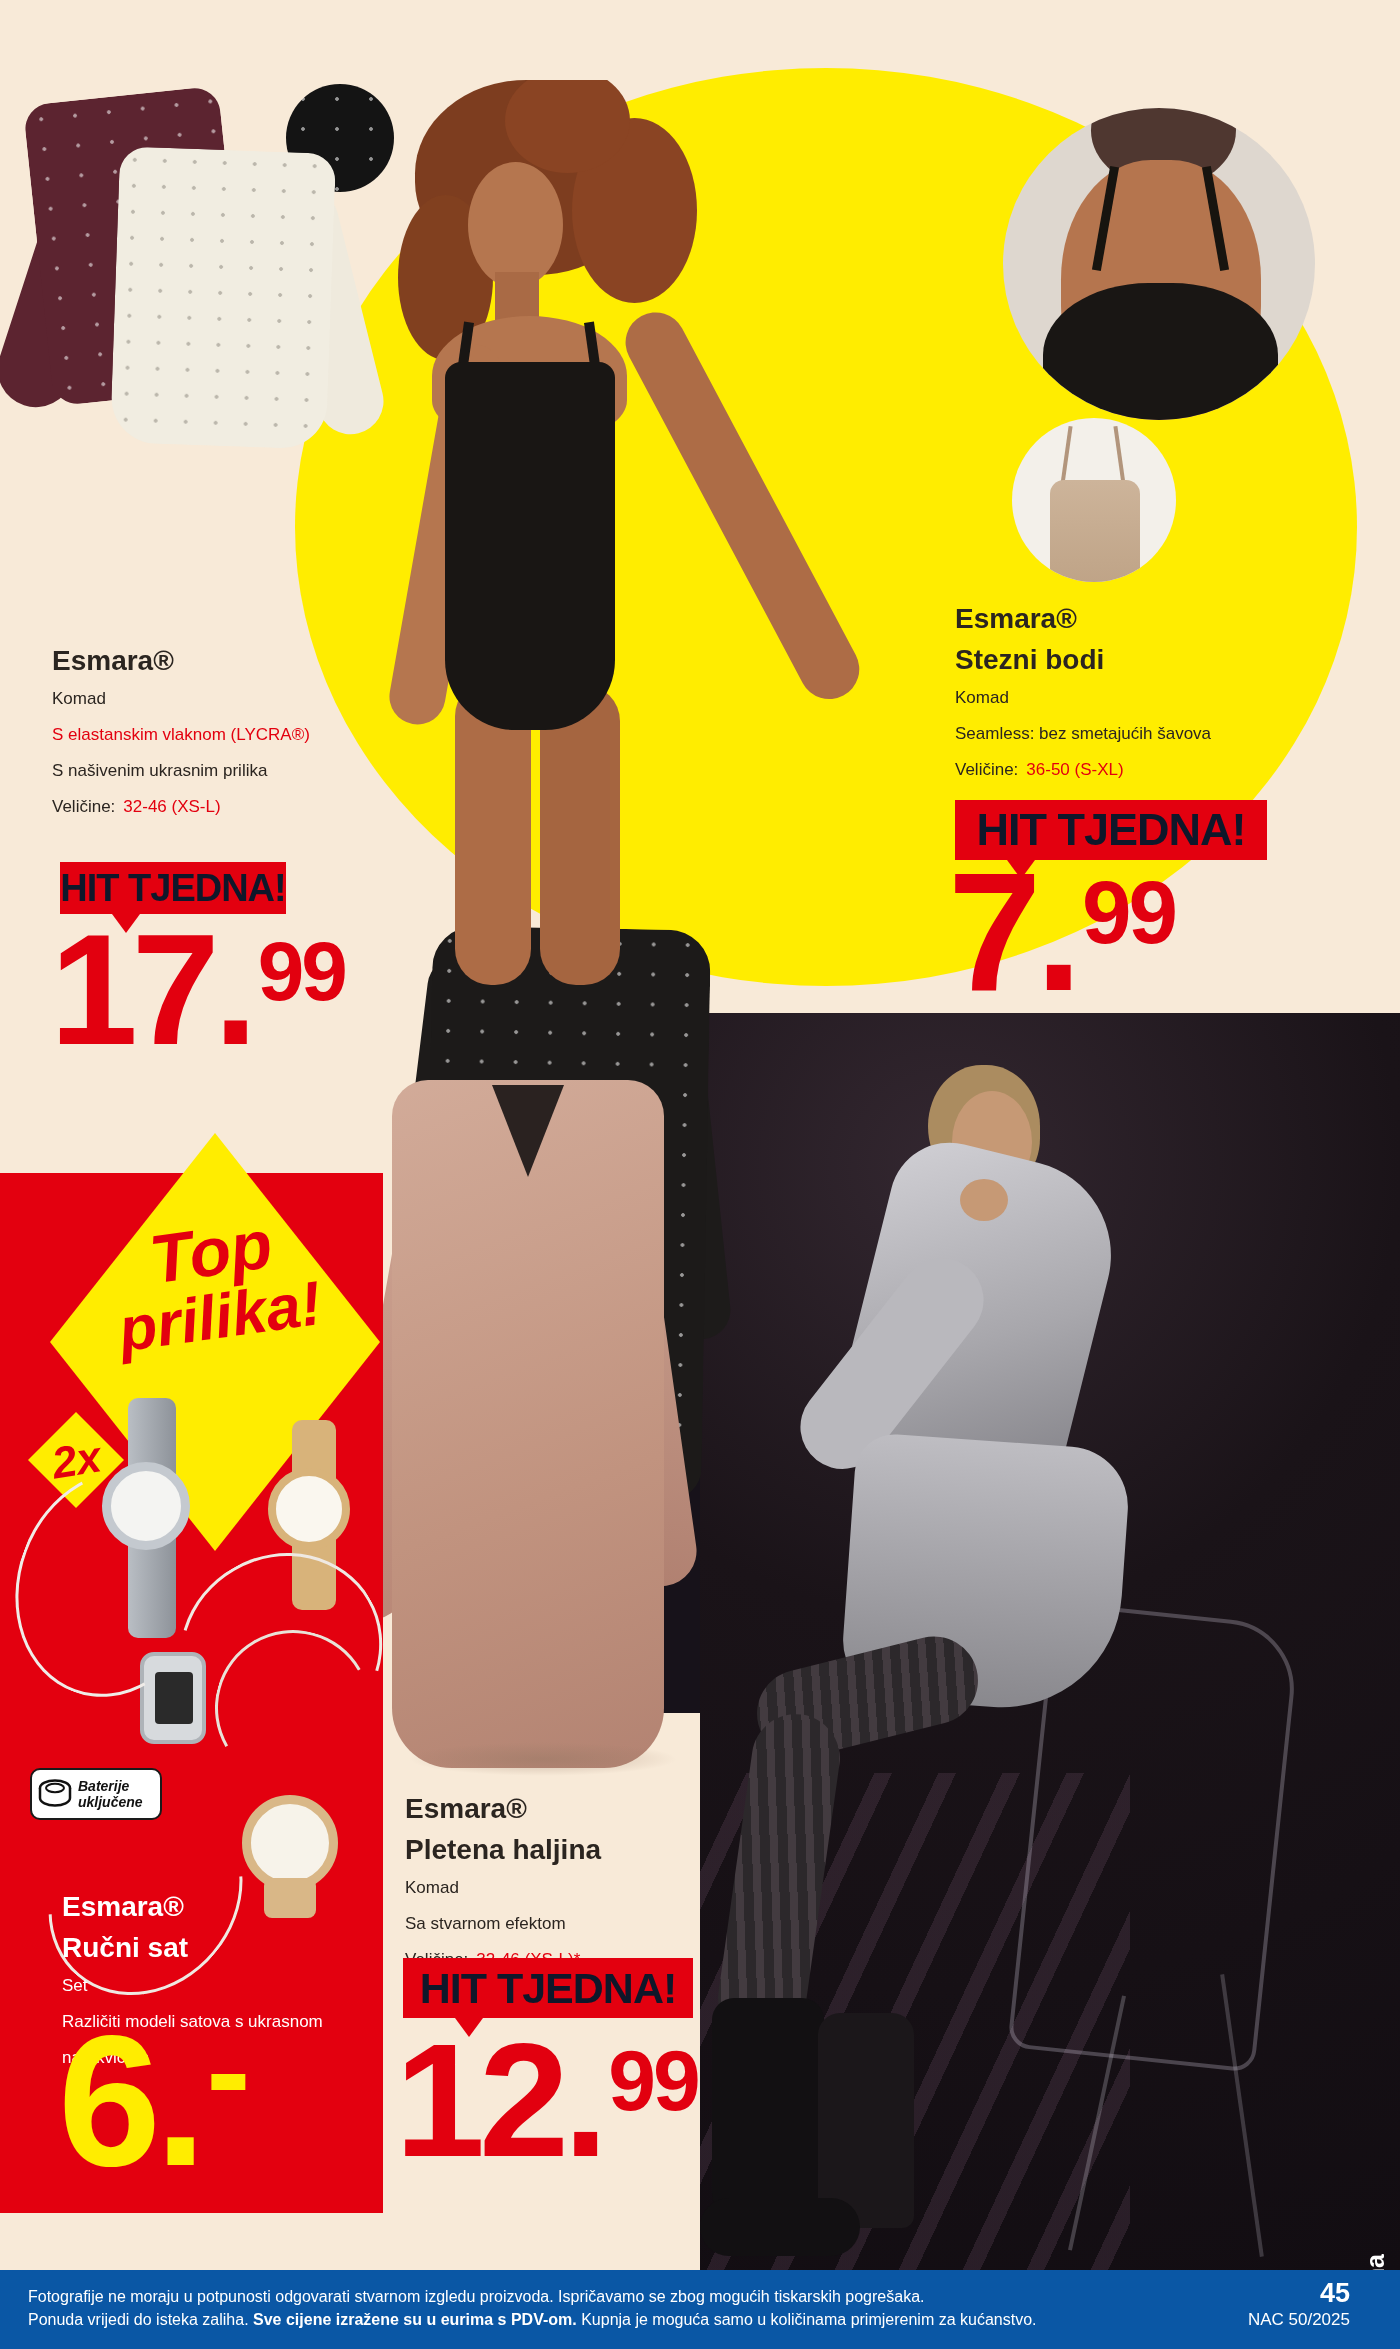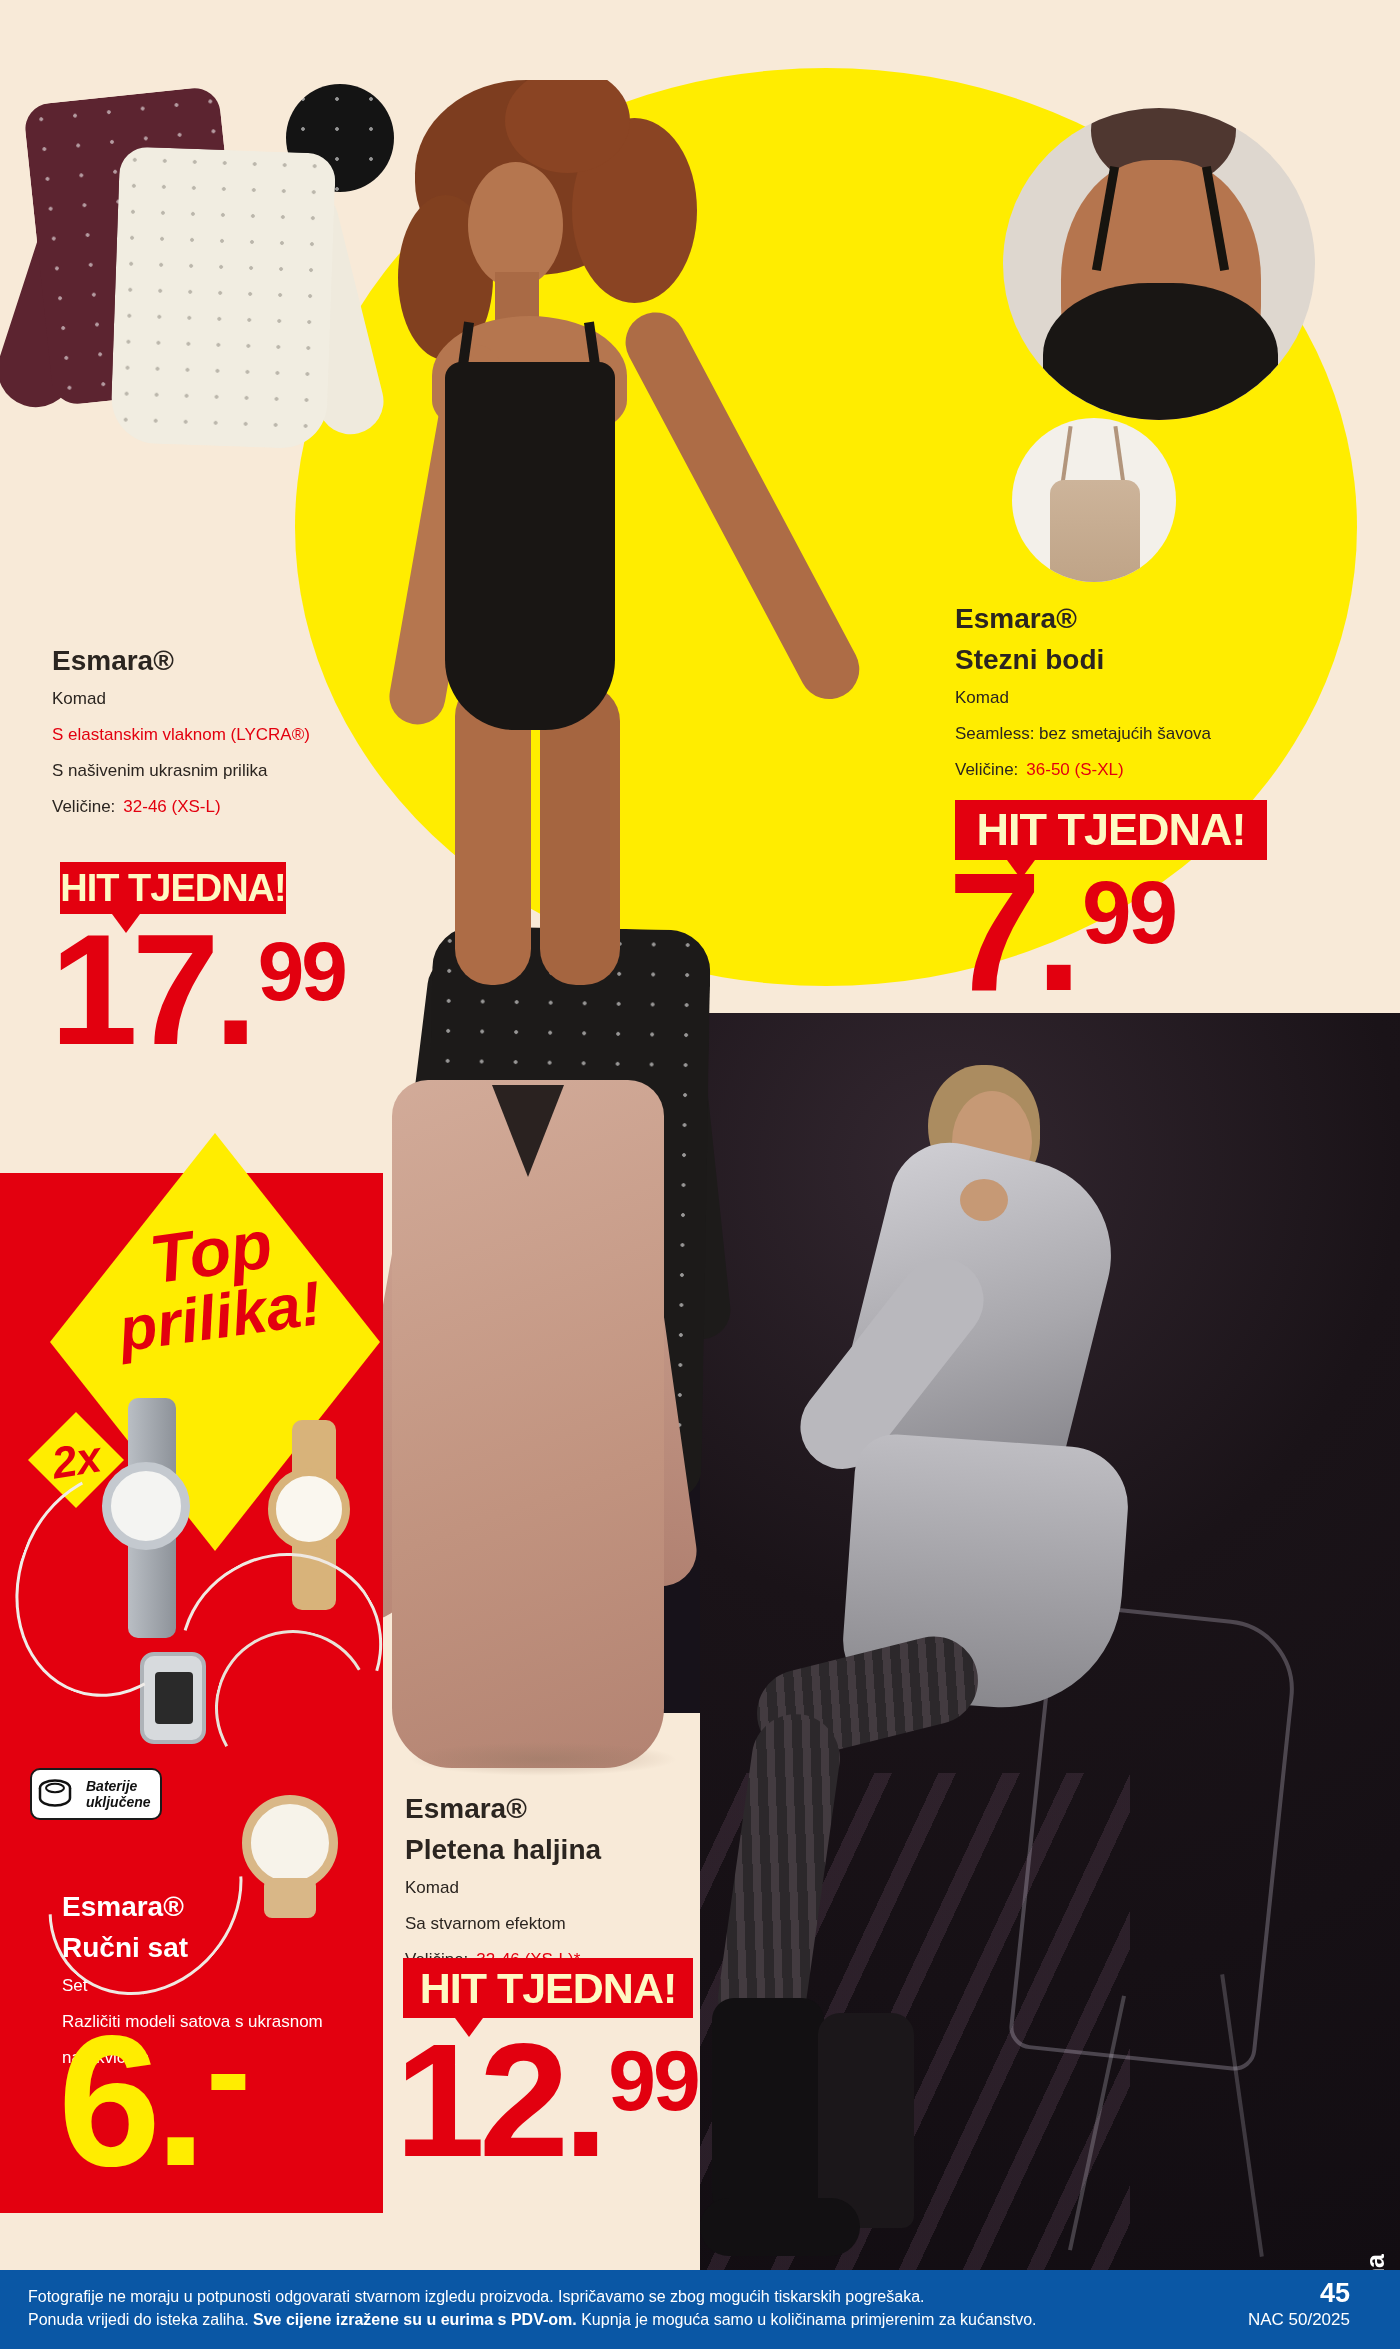--- a/index.html
+++ b/index.html
@@ -26,21 +26,21 @@
 
   
   .ptext { position:absolute; }
   .brand, .pname { font-weight:bold; font-size:28px; line-height:41px; color:#2b2520; }
   .detail { font-size:17px; line-height:36px; color:#2b2520; }
   .red { color:#e3000f; }
   .white-text .brand, .white-text .pname, .white-text .detail { color:#ffffff; }
   .sizes-val { margin-left:8px; }
 
   
-  .hit { position:absolute; background:#e3000f; color:#fef9c3; font-weight:bold;
+  .hit { position:absolute; background:#e3000f; color:#0f172a; font-weight:bold;
     display:flex; align-items:center; justify-content:center; letter-spacing:-1px; }
   .hit::after { content:""; position:absolute; left:52px; top:100%;
     border:15px solid transparent; border-top:19px solid #e3000f;
     border-left-width:14px; border-right-width:14px; }
 
   
   .price { position:absolute; display:flex; align-items:flex-start;
     color:#e2000f; font-weight:bold; letter-spacing:-6px; line-height:0.86; }
   .price .dec { font-size:53%; line-height:0.95; margin-left:6px; margin-top:10px; letter-spacing:-3px; }
   .price.yellow { color:#ffed00; }
@@ -51,21 +51,21 @@
   .topoffer-text { position:absolute; left:58px; top:1218px; width:315px; text-align:center;
     transform:rotate(-8deg); color:#e3000f; font-weight:bold; font-style:italic; }
   .topoffer-text .l1 { font-size:68px; line-height:66px; }
   .topoffer-text .l2 { font-size:62px; line-height:66px; }
   .mult { position:absolute; left:28px; top:1412px; width:96px; height:96px;
     display:flex; align-items:center; justify-content:center; }
   .mult span { transform:rotate(-9deg); color:#e3000f; font-weight:bold; font-style:italic; font-size:44px; }
 
   .battery-badge { position:absolute; left:30px; top:1768px; width:132px; height:52px;
     background:#fff; border:2px solid #1a1a1a; border-radius:10px;
-    display:flex; align-items:center; padding:8px 4px; box-sizing:border-box;gap:8px; }
+    display:flex; align-items:center; padding:8px 4px; box-sizing:border-box; }
   .battery-badge .txt { font-size:14px; font-weight:bold; font-style:italic; color:#111; line-height:16px; margin-left:4px; }
 
   
   .side-note { position:absolute; right:10px; bottom:95px; transform-origin:bottom right;
     transform:rotate(-90deg); white-space:nowrap; color:#fff; font-weight:bold; font-size:25px; }
 
   
   .footer { position:absolute; left:0; top:2270px; width:1400px; height:79px; background:#0a57a5;
     color:#fff; box-sizing:border-box; padding:15px 50px 0 28px; }
   .footer .legal { font-size:16px; line-height:23px; max-width:1020px; }

